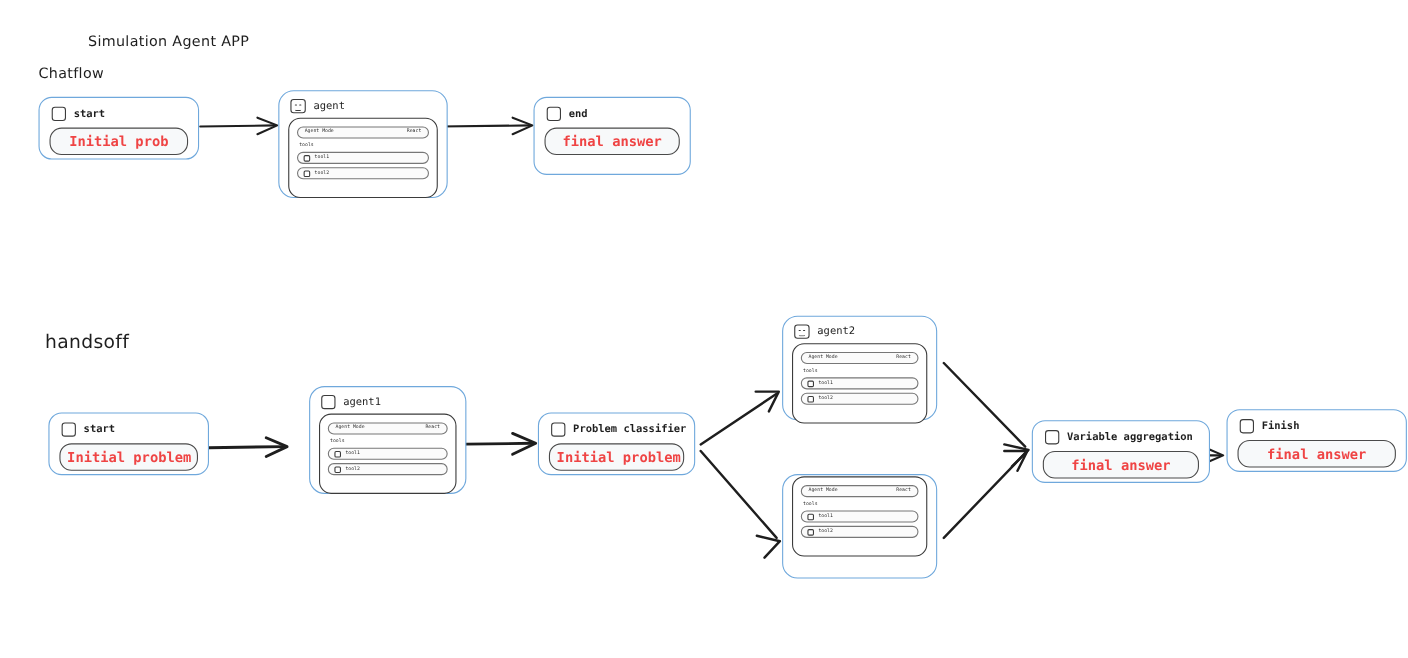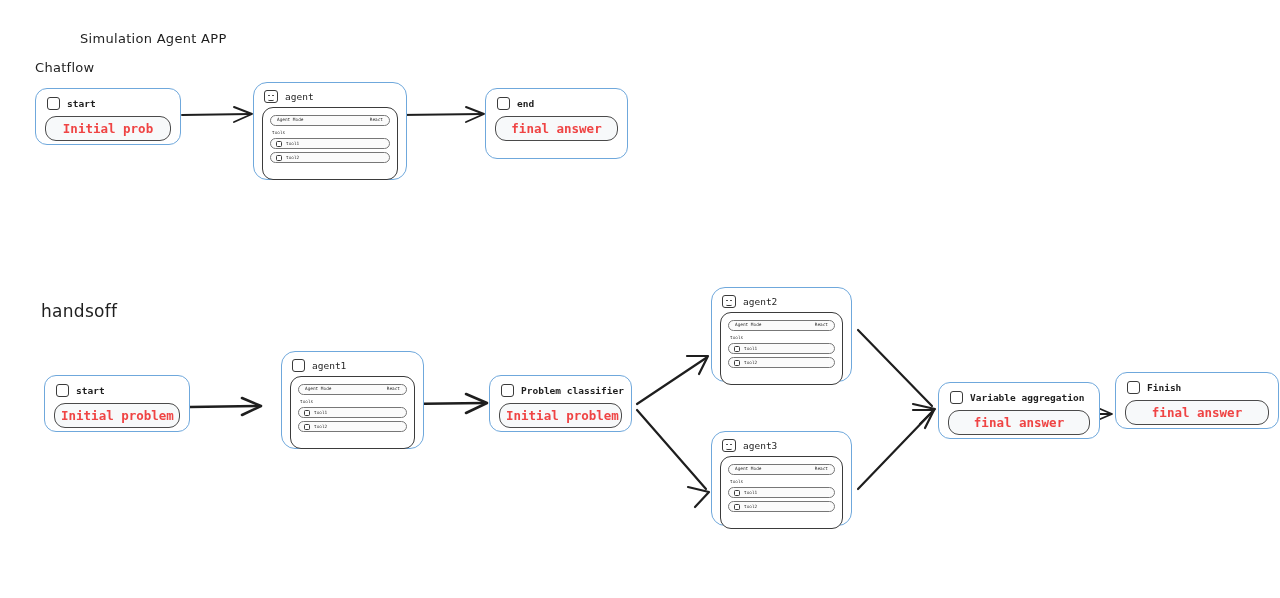--- a/index.html
+++ b/index.html
@@ -326,26 +326,20 @@
         <span class="tool-name">tool1</span>
       </div>
       <div class="tool-row">
         <span class="tool-chk"></span>
         <span class="tool-name">tool2</span>
       </div>
     </div>
   </div>
 
   <div class="agent-node" style="left:711px; top:431px; width:141px; height:95px;">
-    <div class="agent-head">
-      <span class="agent-icon">
-        <span class="agent-smile"></span>
-      </span>
-      <span class="agent-title">agent3</span>
-    </div>
     <div class="agent-panel">
       <div class="mode-row">
         <span class="mode-label">Agent Mode</span>
         <span class="mode-value">React</span>
       </div>
       <div class="tools-label">tools</div>
       <div class="tool-row">
         <span class="tool-chk"></span>
         <span class="tool-name">tool1</span>
       </div>

